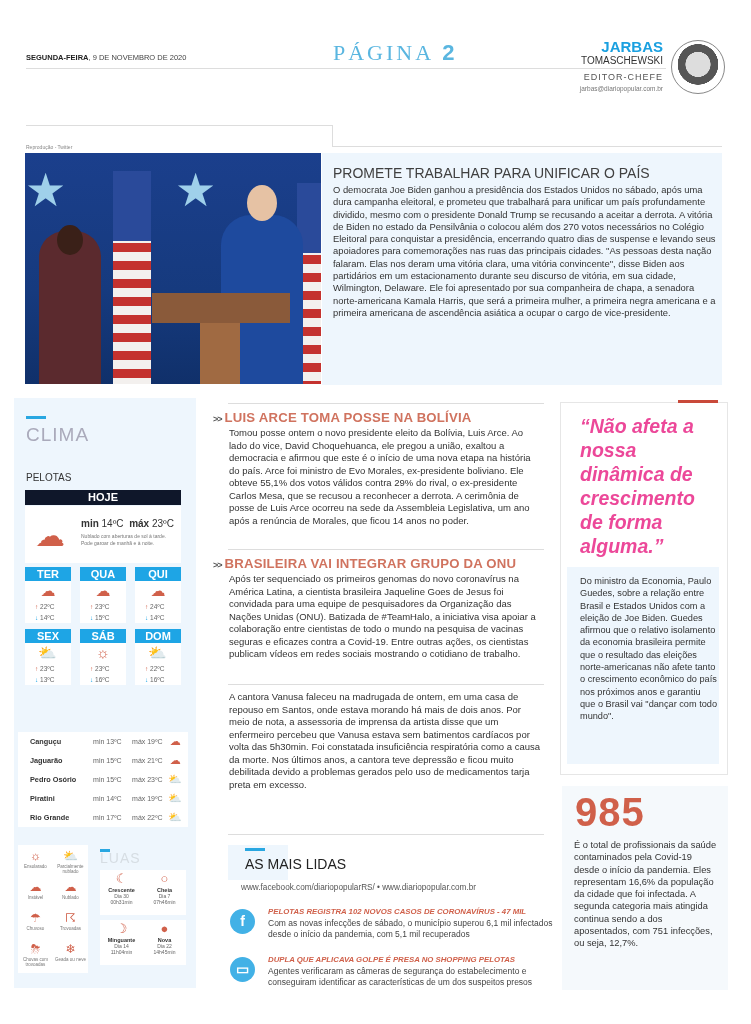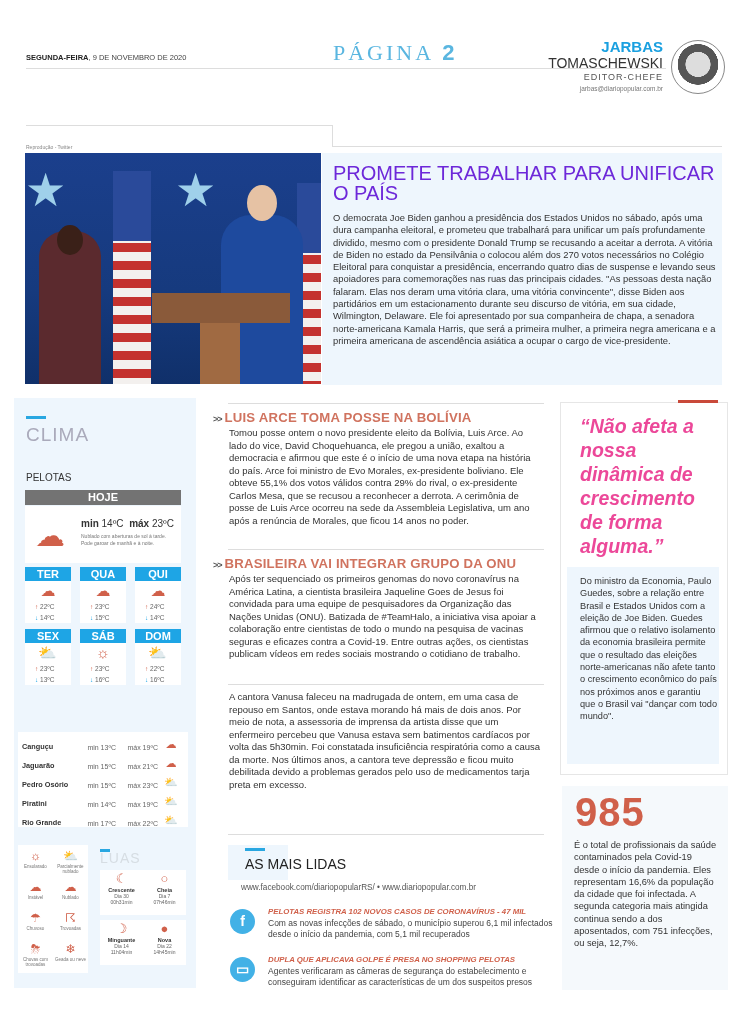--- a/index.html
+++ b/index.html
@@ -4,61 +4,61 @@
 <style>
 *{box-sizing:border-box;margin:0;padding:0}
 body{width:751px;height:1024px;background:#fff;font-family:"Liberation Sans",sans-serif;color:#333;position:relative;overflow:hidden}
 .abs{position:absolute}
 .hdr-date{left:26px;top:53px;font-size:7.5px;color:#444}
 .hdr-date b{font-weight:bold;color:#222}
 .hdr-page{left:333px;top:40px;font-family:"Liberation Serif",serif;font-size:22px;letter-spacing:3px;color:#5ab6e0}
 .hdr-page b{font-family:"Liberation Sans",sans-serif;font-weight:bold;letter-spacing:0;margin-left:8px}
 .hdr-rule{left:26px;top:68px;width:640px;height:1px;background:#ddd}
 .ed-first{right:88px;top:38px;font-size:15px;font-weight:bold;color:#1aa0e0}
-.ed-last{right:88px;top:55px;font-size:14px;color:#333}
+.ed-last{right:88px;top:55px;font-size:10px;color:#333}
 .ed-role{right:88px;top:72px;font-size:9px;color:#555;letter-spacing:1px}
 .ed-mail{right:88px;top:85px;font-size:6.5px;color:#777}
 .avatar{left:671px;top:40px;width:54px;height:54px;border-radius:50%;border:1.5px solid #888;background:radial-gradient(circle at 50% 45%,#ddd 0 32%,#555 33% 52%,#fff 53%);overflow:hidden}
 .lineA{left:26px;top:125px;width:306px;height:1px;background:#ddd}
 .lineB{left:332px;top:125px;width:1px;height:22px;background:#ddd}
 .lineC{left:332px;top:146px;width:390px;height:1px;background:#ddd}
 .credit{left:26px;top:144px;font-size:5px;color:#888}
 .photo{left:25px;top:153px;width:296px;height:231px;background:linear-gradient(180deg,#1b3f8c,#163a7e 60%,#10306a);overflow:hidden}
 .star{position:absolute;color:#9fd0ea;font-size:46px;line-height:1}
 .flag{position:absolute;width:38px;background:repeating-linear-gradient(180deg,#c4322f 0 9px,#f3f0ee 9px 18px)}
 .flag .canton{position:absolute;top:0;left:0;width:100%;height:70px;background:#2a4a9a}
 .harris{position:absolute;left:14px;top:78px;width:62px;height:153px;background:#5b2a2e;border-radius:26px 26px 0 0}
 .harris .hd{position:absolute;left:18px;top:-6px;width:26px;height:30px;border-radius:50%;background:#3a2018}
 .podium{position:absolute;left:127px;top:140px;width:138px;height:30px;background:#8a5a3a}
 .podium2{position:absolute;left:175px;top:170px;width:40px;height:61px;background:#a06a42}
 .biden{position:absolute;left:196px;top:62px;width:82px;height:169px;background:#1e4a9e;border-radius:30px 30px 0 0}
 .biden .hd{position:absolute;left:26px;top:-30px;width:30px;height:36px;border-radius:50%;background:#e6c2a4}
 .lead-bg{left:322px;top:153px;width:400px;height:232px;background:#eef6fd}
 .lead{left:333px;top:163px;width:385px}
 .lead h1{font-size:14px;font-weight:bold;color:#111;line-height:17px}
-.lead h2{font-size:20px;font-weight:normal;color:#6d28d9;line-height:20px;margin-bottom:9px}
+.lead h2{font-size:14px;font-weight:normal;color:#404040;line-height:20px;margin-bottom:1px}
 .lead p{font-size:9.4px;line-height:12.3px;color:#333}
 .clima{left:14px;top:398px;width:182px;height:590px;background:#eef6fd}
 .clima .bar{position:absolute;left:12px;top:18px;width:20px;height:3px;background:#29a7e1}
 .clima .ttl{position:absolute;left:12px;top:26px;font-size:19px;color:#aab;letter-spacing:1px;font-weight:normal}
 .clima .city{position:absolute;left:12px;top:74px;font-size:10px;color:#333}
-.hoje{position:absolute;left:11px;top:92px;width:156px;height:15px;background:#737373;color:#fff;font-weight:bold;font-size:11px;text-align:center;line-height:15px}
+.hoje{position:absolute;left:11px;top:92px;width:156px;height:15px;background:#0f172a;color:#fff;font-weight:bold;font-size:11px;text-align:center;line-height:15px}
 .today{position:absolute;left:11px;top:108px;width:156px;height:57px;background:#fff}
 .today .ico{position:absolute;left:10px;top:12px;font-size:30px;color:#d0604a}
 .today .mm{position:absolute;left:56px;top:12px;font-size:10px;color:#333}
 .today .mm b{font-weight:bold}
 .today .desc{position:absolute;left:56px;top:27px;width:90px;font-size:5px;line-height:6.5px;color:#777}
 .dgrid{position:absolute;left:11px;top:169px;width:156px;display:grid;grid-template-columns:repeat(3,1fr);column-gap:9px;row-gap:6px}
 .day{background:#fff}
 .day .dh{background:#1ea5e5;color:#fff;font-weight:bold;font-size:11px;text-align:center;height:14px;line-height:14px}
 .day .di{text-align:center;color:#d0604a;font-size:15px;height:20px;line-height:20px}
 .day .t{font-size:6.5px;color:#666;padding-left:10px;line-height:11px}
 .up{color:#d0604a}.dn{color:#1ea5e5}
 .cities{position:absolute;left:4px;top:334px;width:170px;background:#fff}
-.crow{display:flex;align-items:flex-end;height:19px;font-size:7px;color:#666;padding-left:4px}
+.crow{display:flex;align-items:center;height:19px;font-size:7px;color:#666;padding-left:12px}
 .crow .cn{width:58px;font-weight:bold;color:#333;font-size:7.3px}
 .crow .cmin{width:36px;text-align:right}
 .crow .cmax{width:42px;text-align:right}
 .crow .ci{width:26px;text-align:center;color:#d0604a;font-size:11px}
 .legend{position:absolute;left:4px;top:447px;width:70px;height:128px;background:#fff;display:grid;grid-template-columns:1fr 1fr;grid-auto-rows:31px;padding-top:4px}
 .lg{text-align:center;font-size:4.5px;color:#777;line-height:5px}
 .lg .li{font-size:12px;color:#d0604a;line-height:15px}
 .luas-bar{position:absolute;left:86px;top:451px;width:10px;height:3px;background:#29a7e1}
 .luas-t{position:absolute;left:86px;top:452px;font-size:14px;color:#d6dde3;letter-spacing:1px}
 .moonbox{position:absolute;left:86px;width:86px;height:45px;background:#fff;display:grid;grid-template-columns:1fr 1fr}

